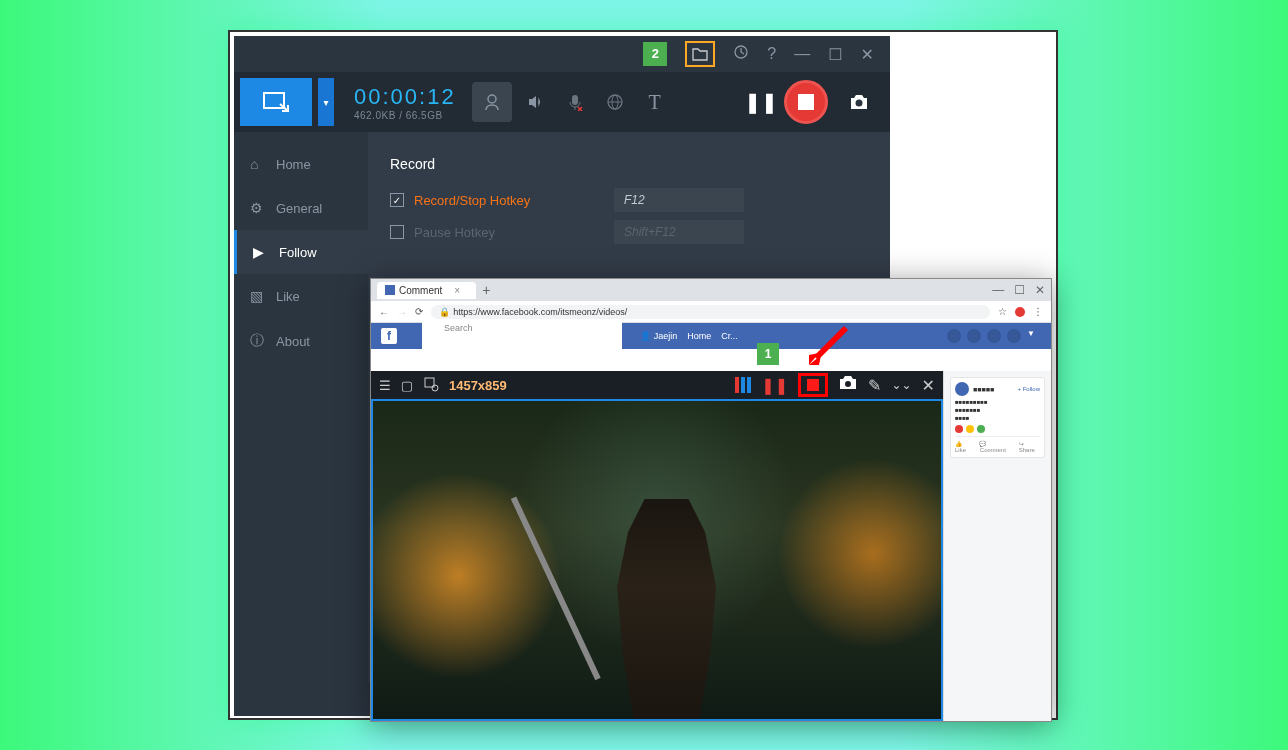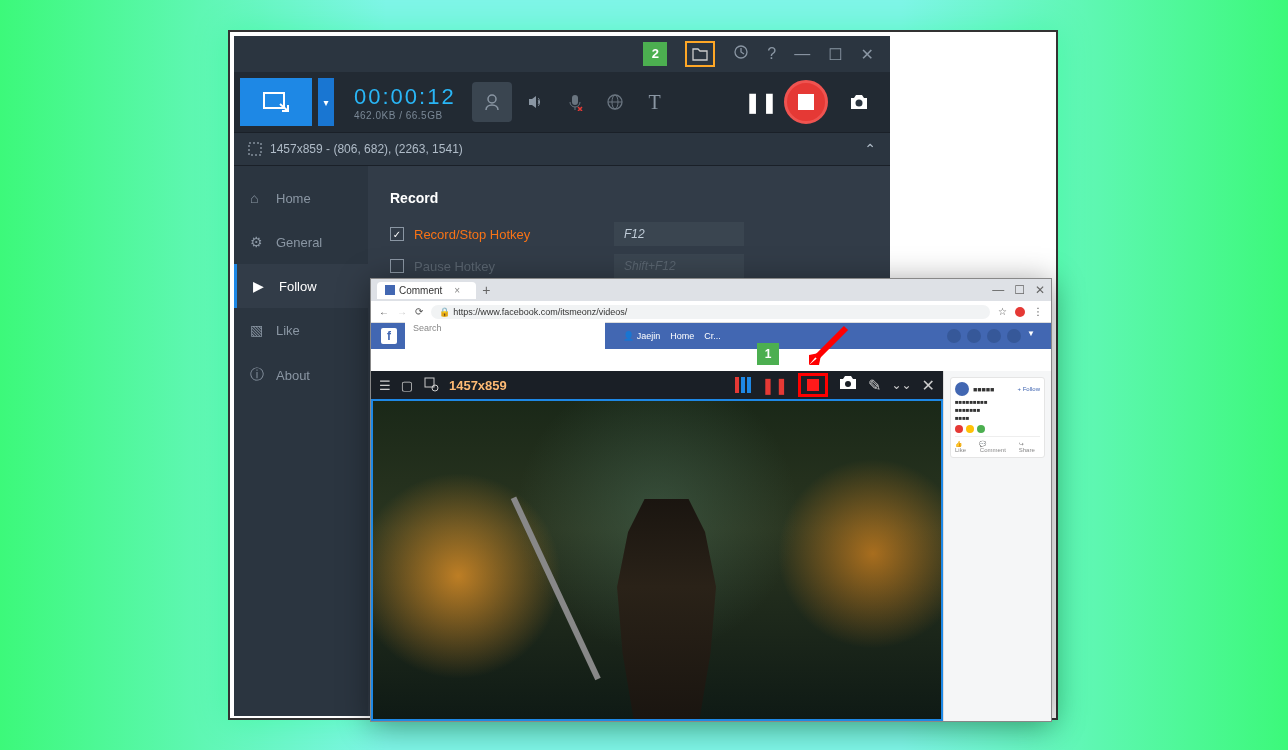--- a/index.html
+++ b/index.html
@@ -135,21 +135,21 @@
   color: #fff;
   border-left: 3px solid #1e88e5;
   background: #323c48;
 }
 .sidebar-item .icn { width: 16px; font-size: 14px; }
 .content {
   flex: 1;
   background: #323c48;
   padding: 24px 22px;
 }
-.content h3 { color: #fff; font-size: 14px; font-weight: bold; margin-bottom: 16px; }
+.content h3 { color: #fff; font-size: 14px; font-weight: normal; margin-bottom: 16px; }
 .setting-row {
   display: flex; align-items: center;
   margin-bottom: 8px;
 }
 .setting-row .chk {
   width: 14px; height: 14px;
   border: 1px solid #8a96a3;
   margin-right: 10px;
   display: flex; align-items: center; justify-content: center;
   color: #fff; font-size: 10px;
@@ -217,21 +217,21 @@
   color: #333;
 }
 .fb-header {
   height: 26px;
   background: #4267B2;
   display: flex; align-items: center;
   padding: 0 10px;
   gap: 8px;
 }
 .fb-logo { width: 16px; height: 16px; background: #fff; color: #4267B2; font-weight: bold; text-align: center; font-size: 12px; line-height: 16px; border-radius: 2px; }
-.fb-search { width: 200px; height: 32px; background: #fff; border-radius: 2px; font-size: 9px; padding: 0 8px; color: #888; line-height: 16px; }
+.fb-search { width: 200px; height: 32px; background: #fff; border-radius: 2px; font-size: 9px; padding: 0 22px; color: #888; line-height: 16px; margin-left: 17px; }
 .fb-nav { display: flex; gap: 10px; color: #fff; font-size: 9px; margin-left: 10px; }
 .fb-icons { margin-left: auto; display: flex; gap: 6px; align-items: center; }
 .fb-icons span { width: 14px; height: 14px; background: #365899; border-radius: 50%; }
 .marker-1 {
   position: absolute;
   top: 64px; left: 386px;
   width: 22px; height: 22px;
   background: #4caf50;
   color: #fff;
   text-align: center; line-height: 22px;
@@ -383,27 +383,20 @@
       <div class="tool-icon pause-btn">❚❚</div>
       <div class="stop-btn"></div>
       <div class="tool-icon camera-btn">
         <svg width="22" height="18" viewBox="0 0 22 18">
             <path d="M3 5h3l2-3h6l2 3h3v11H3z" fill="#fff"></path>
             <circle cx="11" cy="10" r="3.5" fill="#2b3540"></circle>
           </svg>
       </div>
     </div>
 
-    <div class="region-info">
-      <svg width="14" height="14" viewBox="0 0 14 14" style="margin-right:8px">
-          <rect x="1" y="1" width="12" height="12" fill="none" stroke="#b0bcc8" stroke-dasharray="2 2"></rect>
-        </svg>
-      <span>1457x859 - (806, 682), (2263, 1541)</span>
-      <span class="chev">⌃</span>
-    </div>
 
     <div class="main-area">
       <div class="sidebar">
         <div class="sidebar-item">
           <span class="icn">⌂</span>
           <span>Home</span>
         </div>
         <div class="sidebar-item">
           <span class="icn">⚙</span>
           <span>General</span>

